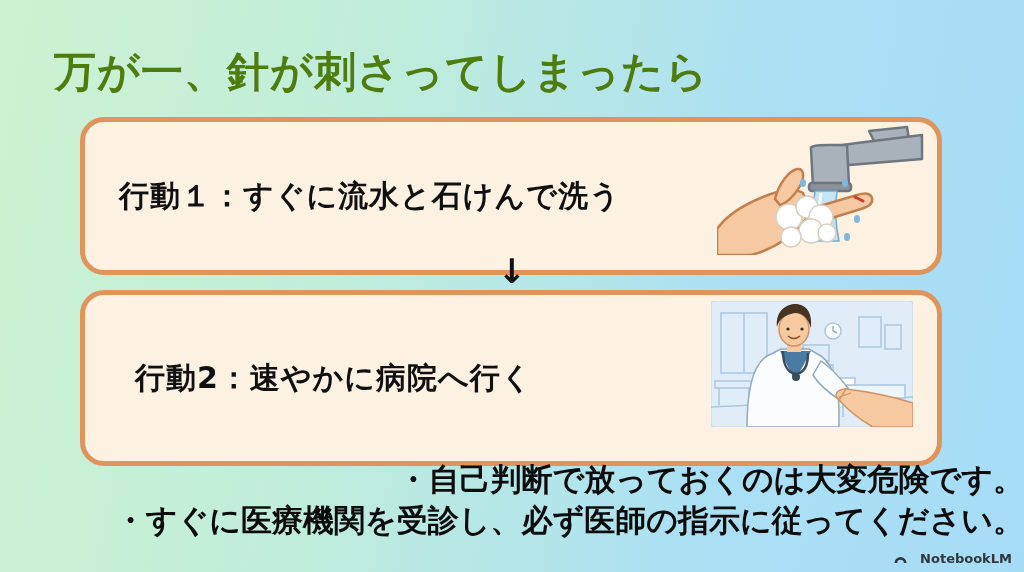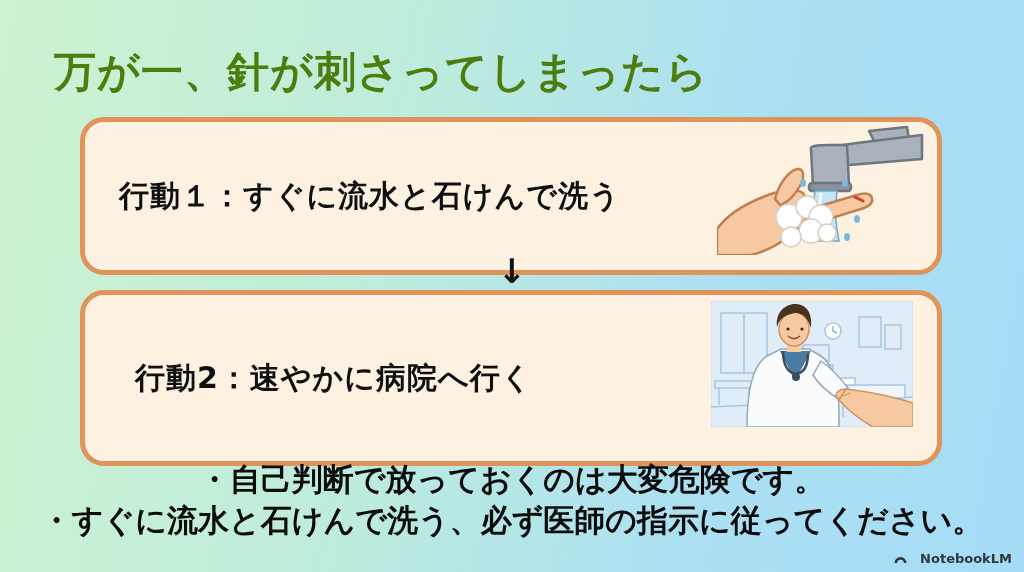--- a/index.html
+++ b/index.html
@@ -26,21 +26,21 @@
   #step2 .step-label{margin-left:50px;}
   .illus{position:absolute;}
   #illus1{right:10px;top:3px;}
   #illus2{right:24px;top:6px;}
   .flow-arrow{
     position:absolute;top:251px;left:0;width:100%;height:40px;
     text-align:center;font-size:34px;font-weight:bold;color:#111;line-height:40px;
   }
   .notes{
     position:absolute;top:459px;left:0;width:100%;
-    text-align:center;color:#0c0c0c;font-weight:bold;
+    text-align:right;color:#0c0c0c;font-weight:bold;
   }
   .note-line{font-size:31px;line-height:41px;white-space:nowrap;}
   .watermark{
     position:absolute;right:12px;bottom:6px;
     display:flex;align-items:center;gap:12px;
     font-size:13px;font-weight:bold;color:#30373d;
   }
   .watermark svg{display:block;}
 </style>
 </head>
@@ -135,21 +135,21 @@
         <ellipse cx="134" cy="94" rx="9" ry="6" fill="#f6c9a0" stroke="#cf9464" stroke-width="1.5"></ellipse>
 
         <path d="M202,102 L202,126 L162,126 C148,118 136,108 128,99 L135,88 C152,90 180,95 202,102 Z" fill="#f6c9a0" stroke="#cf9464" stroke-width="1.5"></path>
         <path d="M128,96 L140,92" stroke="#cf9464" stroke-width="1.2" fill="none"></path>
       </svg>
     </div>
   </div>
 
   <div class="notes">
     <div class="note-line">・自己判断で放っておくのは大変危険です。</div>
-    <div class="note-line">・すぐに流水と石けんで洗う、必ず医師の指示に従ってください。</div>
+    <div class="note-line">・すぐに医療機関を受診し、必ず医師の指示に従ってください。</div>
   </div>
 
   <div class="watermark">
     <svg width="15" height="12" viewBox="0 0 15 12">
       <path d="M1.5,10 A6,6 0 0 1 13.5,10 L10.8,10 A3.3,3.3 0 0 0 4.2,10 Z" fill="#30373d"></path>
     </svg>
     <span>NotebookLM</span>
   </div>
 
 </div>

